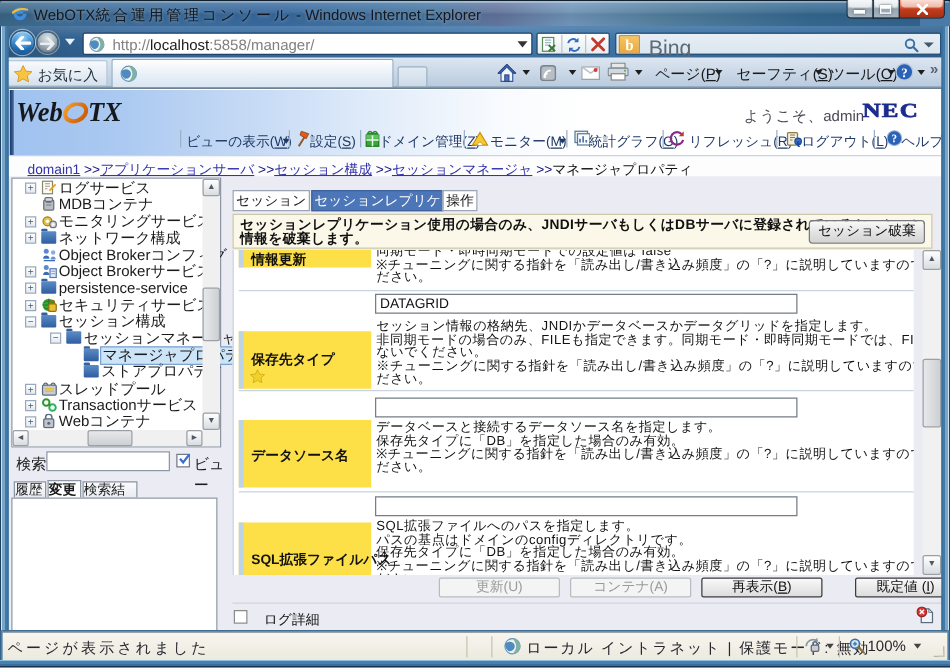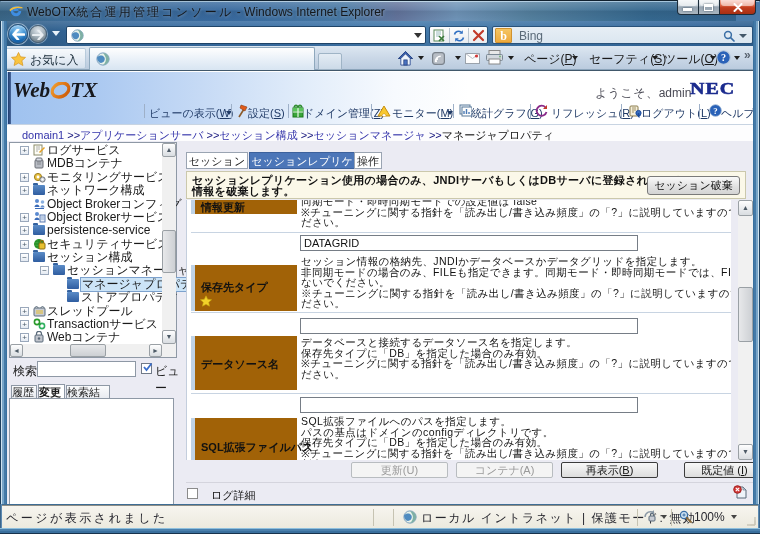--- a/index.html
+++ b/index.html
@@ -34,21 +34,21 @@
 #navdd{left:52px;top:31px;width:0;height:0;border-left:4px solid transparent;border-right:4px solid transparent;border-top:5px solid #e8f2fa}
 #addrbar{left:66px;top:26px;width:360px;height:18px;background:#fff;border:1px solid #1f4468;border-radius:2px}
 #addrbar .fav{position:absolute;left:4px;top:2px;width:13px;height:13px}
 #addrbar .url{position:absolute;left:23px;top:2px;font-size:12px;color:#808080;white-space:nowrap}
 #addrbar .url b{color:#1a1a1a;font-weight:normal}
 #addrbar .dd{position:absolute;right:3px;top:6px;width:0;height:0;border-left:4px solid transparent;border-right:4px solid transparent;border-top:5px solid #333}
 #navbtns{left:429px;top:26px;width:59px;height:18px;background:linear-gradient(180deg,#fdfdfd,#e8ecf0);border:1px solid #29527a;border-radius:2px}
 #navbtns .sep{position:absolute;top:1px;width:1px;height:15px;background:#b8c4cf}
 #searchbox{left:492px;top:26px;width:261px;height:18px;background:linear-gradient(180deg,#e7eef5,#dbe6f0);border:1px solid #29527a;border-radius:2px}
 #searchbox .blogo{position:absolute;left:2px;top:1px;width:17px;height:15px;background:linear-gradient(180deg,#f5c563,#eda93c);border:1px solid #d0922f;border-radius:1px;color:#fff;font-weight:bold;font-size:12px;text-align:center;line-height:15px;font-family:"Liberation Serif",serif}
-#searchbox .stxt{position:absolute;left:26px;top:2px;font-size:12px;color:#5a6a78}
+#searchbox .stxt{position:absolute;left:26px;top:2px;font-size:17px;color:#5a6a78}
 #searchbox .sdd{position:absolute;right:5px;top:7px;width:0;height:0;border-left:4px solid transparent;border-right:4px solid transparent;border-top:4px solid #44586a}
 
 #favrow{left:0;top:46px;width:760px;height:24px;
  background:linear-gradient(180deg,#dde7f1 0,#ccd9e8 45%,#b9cadd 100%)}
 #favrow .bot{position:absolute;left:0;bottom:0;width:760px;height:1px;background:#8ba4ba}
 #favbtn{left:5px;top:48px;width:81px;height:21px;background:linear-gradient(180deg,rgba(255,255,255,.8),rgba(232,240,248,.55));border:1px solid rgba(170,192,212,.8);border-radius:2px}
 #favbtn .t{position:absolute;left:24px;top:3px;font-size:12px;color:#20323f}
 #tab1{left:89px;top:47px;width:226px;height:23px;background:linear-gradient(180deg,#fefefe 0,#eaf1f8 50%,#d8e5f2 100%);border:1px solid #8ea8bd;border-bottom:none;border-radius:2px 2px 0 0}
 #tab1 .t{position:absolute;left:23px;top:4px;font-size:12px;color:#1a1a1a;white-space:nowrap}
 #tabstub{left:318px;top:53px;width:24px;height:17px;background:linear-gradient(180deg,#e4ecf4,#ccdae8);border:1px solid #9fb4c6;border-radius:2px 2px 0 0}
@@ -65,21 +65,21 @@
 #neclogo{position:absolute;left:683px;top:8px;font-family:"Liberation Serif",serif;font-weight:bold;font-size:20px;color:#1b2b8e;letter-spacing:1px;transform:scaleY(.8);transform-origin:0 0;-webkit-text-stroke:.7px #1b2b8e}
 
 .menusep{position:absolute;top:32px;width:1px;height:14px;background:#9eb0c8}
 .mitem{position:absolute;top:34px;font-size:11px;color:#203a66;white-space:nowrap}
 .mitem u{text-decoration:underline}
 .jp{letter-spacing:0}
 .mdd{position:absolute;top:39px;width:0;height:0;border-left:3px solid transparent;border-right:3px solid transparent;border-top:4px solid #203a66}
 
 #crumb{left:0;top:53px;width:746px;height:17px;background:#fdfdfe;border-top:1px solid #c8d4e2}
 #crumb .t{position:absolute;left:15px;top:3px;font-size:11px;color:#15157d;white-space:nowrap}
-#crumb a{color:#3333aa;}
+#crumb a{color:#3333aa;text-decoration:underline}
 
 #mainarea{left:0;top:70px;width:746px;height:364px;background:#ebebf3}
 
 #treebox{position:absolute;left:2px;top:1px;width:168px;height:216px;background:#fff;border:1px solid #8e98a5}
 .trow{position:absolute;left:0;font-size:12px;color:#1a1a1a;white-space:nowrap;height:13px;line-height:13px}
 .pm{position:absolute;width:9px;height:9px;border:1px solid #9aa8bb;background:linear-gradient(180deg,#fff,#e4eaf2);font-size:8px;line-height:7px;text-align:center;color:#4a5a6a}
 .fold{position:absolute;width:12px;height:10px;background:linear-gradient(180deg,#5b8cc7,#2f5da0);border-radius:1px}
 .fold:before{content:"";position:absolute;left:0;top:-2px;width:5px;height:2px;background:#34629f;border-radius:1px 1px 0 0}
 
 .sb{background:#f0f0f0}
@@ -97,21 +97,21 @@
 .stab.on{background:#fff;border-bottom:1px solid #fff;font-weight:bold}
 #sidepanel{position:absolute;left:2px;top:257px;width:165px;height:107px;background:#fff;border:1px solid #8e98a5;border-top:1px solid #8e98a5}
 
 #content{position:absolute;left:179px;top:0;width:567px;height:364px}
 .ctab{position:absolute;top:11px;height:17px;font-size:11px;line-height:16px;text-align:center;background:#fff;border:1px solid #9aa4b2;color:#1a1a1a}
 .ctab.on{background:#4c76b8;color:#fff;border-color:#3c619c}
 #banner{position:absolute;left:0;top:30px;width:560px;height:28px;background:#fbf8e9;border:1px solid #cbc8ac}
 #banner .t{position:absolute;left:5px;top:3px;font-size:11px;line-height:11px;font-weight:bold;color:#111;letter-spacing:.3px}
 #bannerbtn{position:absolute;left:460px;top:4px;width:93px;height:19px;background:linear-gradient(180deg,#f9f9f9,#e0e0e0 60%,#d4d4d4);border:1px solid #7a7a7a;border-radius:3px;font-size:11px;text-align:center;line-height:17px;color:#111}
 #formbox{position:absolute;left:0;top:59px;width:545px;height:260px;background:#fff;border-left:1px solid #c4cedd;overflow:hidden}
-.lblcell{position:absolute;left:4px;width:106px;background:#a16207;border-left:4px solid #bfd3e7}
+.lblcell{position:absolute;left:4px;width:106px;background:#fde047;border-left:4px solid #bfd3e7}
 .lblcell .bt{position:absolute;left:6px;font-size:11px;font-weight:bold;color:#111;white-space:nowrap}
 .desc{position:absolute;left:114px;font-size:10.5px;line-height:10.5px;color:#111;white-space:nowrap;letter-spacing:.4px}
 .finput{position:absolute;left:113px;width:338px;height:16px;background:#fff;border:1px solid #767d86;font-size:11px;padding:1px 3px;line-height:13px;color:#111}
 .fsep{position:absolute;left:4px;width:540px;height:1px;background:#c8d4e2}
 
 #fsb{position:absolute;left:552px;top:59px;width:15px;height:260px;background:#f1f1f1}
 
 .bbtn{position:absolute;top:321px;width:97px;height:16px;font-size:11px;line-height:14px;text-align:center;border-radius:2px}
 .bbtn.dis{background:#f4f4f4;border:1px solid #b8bcc0;color:#9a9a9a}
 .bbtn.en{background:linear-gradient(180deg,#f8f8f8,#ddd);border:1px solid #3c3c3c;color:#111}
@@ -167,20 +167,21 @@
 <svg class="abs" style="left:32px;top:30px" width="12" height="10" viewBox="0 0 13 11">
     <path d="M7 0.5 L11.5 5.5 L7 10.5 M1 5.5 H11" stroke="#e9eef2" stroke-width="2.4" fill="none" stroke-linecap="round" stroke-linejoin="round"></path>
   </svg>
 <div class="abs" id="navdd"></div>
 <div class="abs" id="addrbar">
   <svg class="fav" viewBox="0 0 16 16">
       <circle cx="8" cy="8" r="7" fill="#e8f2ea" stroke="#6b93b8"></circle>
       <path d="M8 1a7 7 0 0 1 7 7 7 7 0 0 1-7 7C11 12 12 9 11 6 10 3.5 9 2 8 1z" fill="#7fb0a5"></path>
       <path d="M1.2 6C3 4 6 3.4 8 4.5 10 5.6 10.6 8 9.5 10 8.6 11.8 6.5 13 4.3 12.4 2.4 11 1 8.6 1.2 6z" fill="#4f8bc0"></path>
     </svg>
+  <div class="url">http://<b>localhost</b>:5858/manager/</div>
   <div class="dd"></div>
 </div>
 <div class="abs" id="navbtns">
   <div class="sep" style="left:19px"></div>
     <div class="sep" style="left:38px"></div>
   <svg class="abs" style="left:3px;top:2px" width="13" height="13" viewBox="0 0 13 13">
       <rect x="1" y="1" width="9" height="11" fill="#fff" stroke="#5a8a5a"></rect>
       <path d="M3 3h5M3 5h5M3 7h3" stroke="#9bb" stroke-width="1"></path>
       <path d="M6 7 l5 5 M11 7 l-5 5" stroke="#3a7a3a" stroke-width="1.6"></path>
     </svg>

